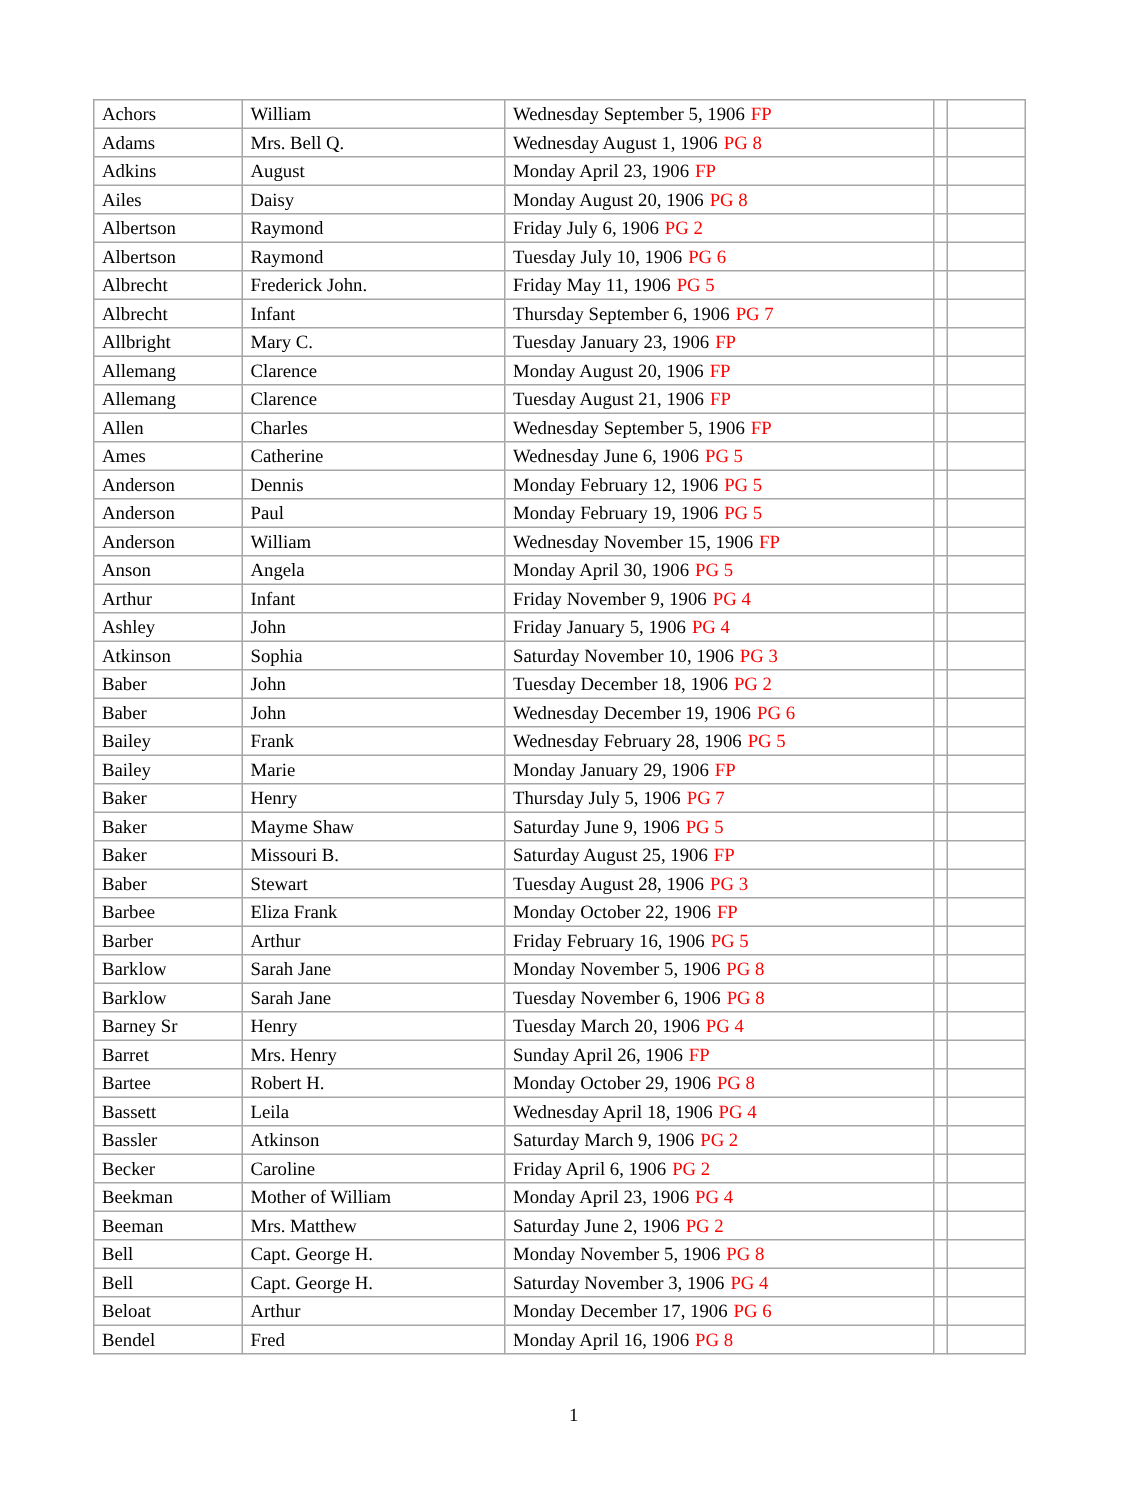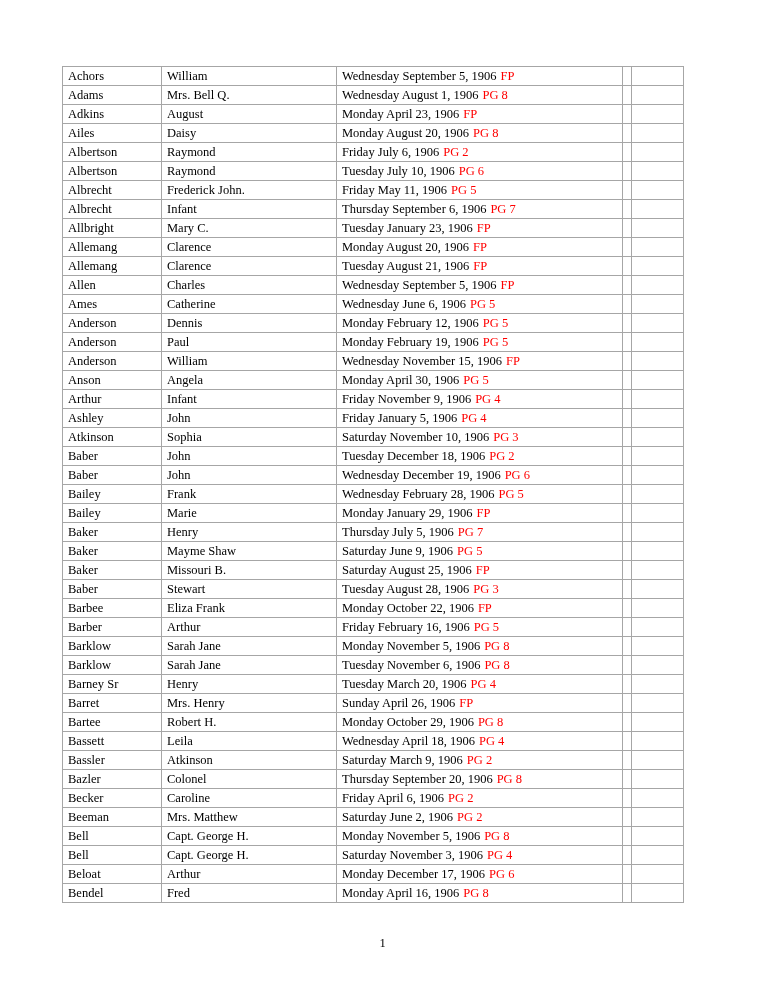--- a/index.html
+++ b/index.html
@@ -357,36 +357,36 @@
   </tr>
 
   <tr>
     <td>Bassler</td>
     <td>Atkinson</td>
     <td class="ref-cell"><span>Saturday March 9, 1906</span><span class="ref">PG 2</span></td>
     <td></td>
     <td></td>
   </tr>
 
-  <tr>
-    <td>Bazler</td>
-    <td>Colonel</td>
-    <td class="ref-cell"><span>Thursday September 20, 1906</span><span class="ref">PG 8</span></td>
-    <td></td>
-    <td></td>
-  </tr>
 
   <tr>
     <td>Becker</td>
     <td>Caroline</td>
     <td class="ref-cell"><span>Friday April 6, 1906</span><span class="ref">PG 2</span></td>
     <td></td>
     <td></td>
   </tr>
 
+  <tr>
+    <td>Beekman</td>
+    <td>Mother of William</td>
+    <td class="ref-cell"><span>Monday April 23, 1906</span><span class="ref">PG 4</span></td>
+    <td></td>
+    <td></td>
+  </tr>
 
   <tr>
     <td>Beeman</td>
     <td>Mrs. Matthew</td>
     <td class="ref-cell"><span>Saturday June 2, 1906</span><span class="ref">PG 2</span></td>
     <td></td>
     <td></td>
   </tr>
 
   <tr>

